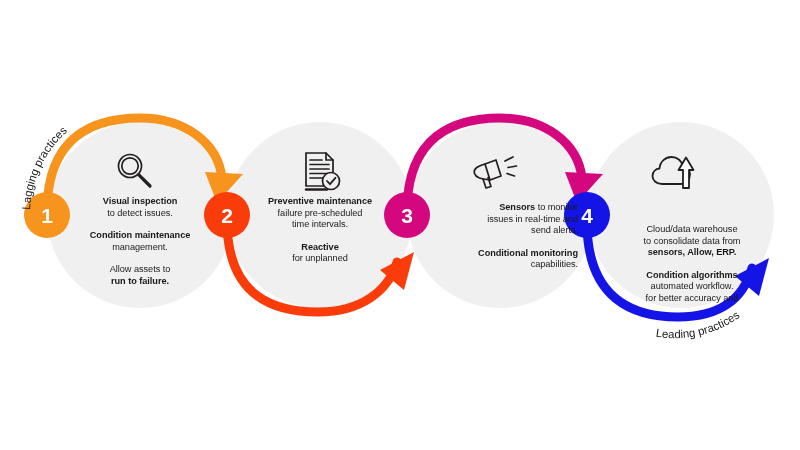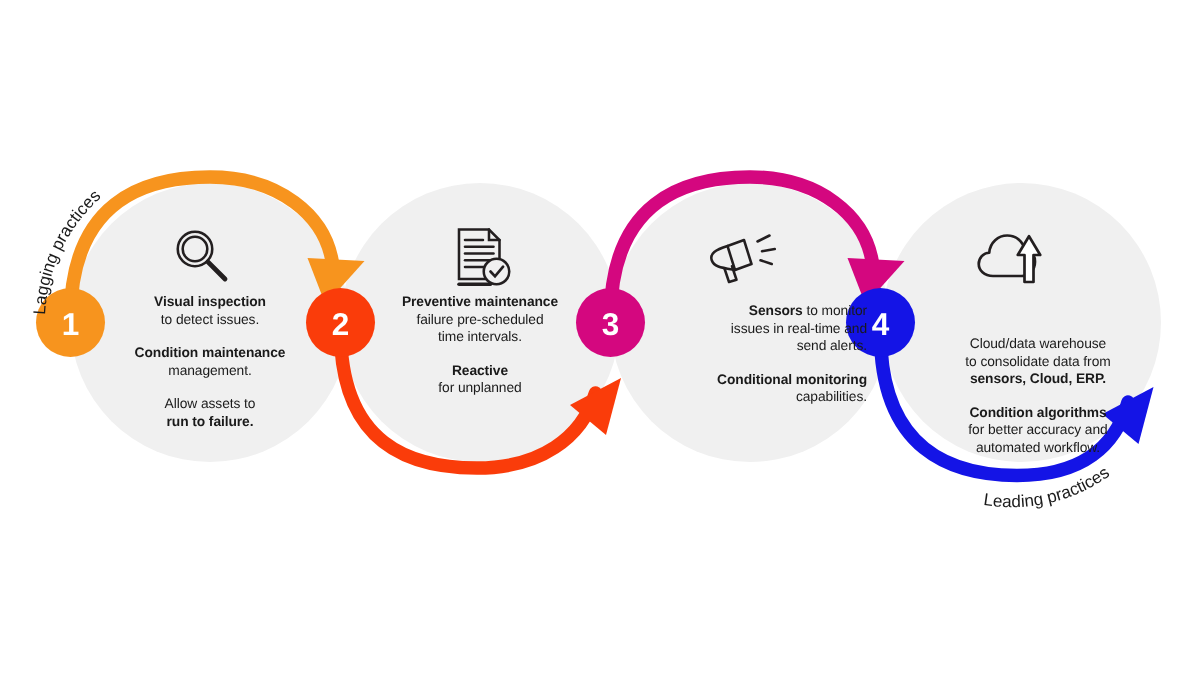--- a/index.html
+++ b/index.html
@@ -172,20 +172,20 @@
       <p><b>Sensors</b> to monitor</p>
       <p>issues in real-time and</p>
       <p>send alerts.</p>
       <p class="spacer"></p>
       <p><b>Conditional monitoring</b></p>
       <p>capabilities.</p>
     </div>
   <div class="stage-text" style="left:614px; top:196px; width:156px;margin-top:28px;">
       <p>Cloud/data warehouse</p>
       <p>to consolidate data from</p>
-      <p><b>sensors, Cloud, ERP.</b></p>
+      <p><b>sensors, Allow, ERP.</b></p>
       <p class="spacer"></p>
       <p><b>Condition algorithms</b></p>
+      <p>automated workflow.</p>
       <p>for better accuracy and</p>
-      <p>automated workflow.</p>
     </div>
 
 </div>
 
 </body></html>

